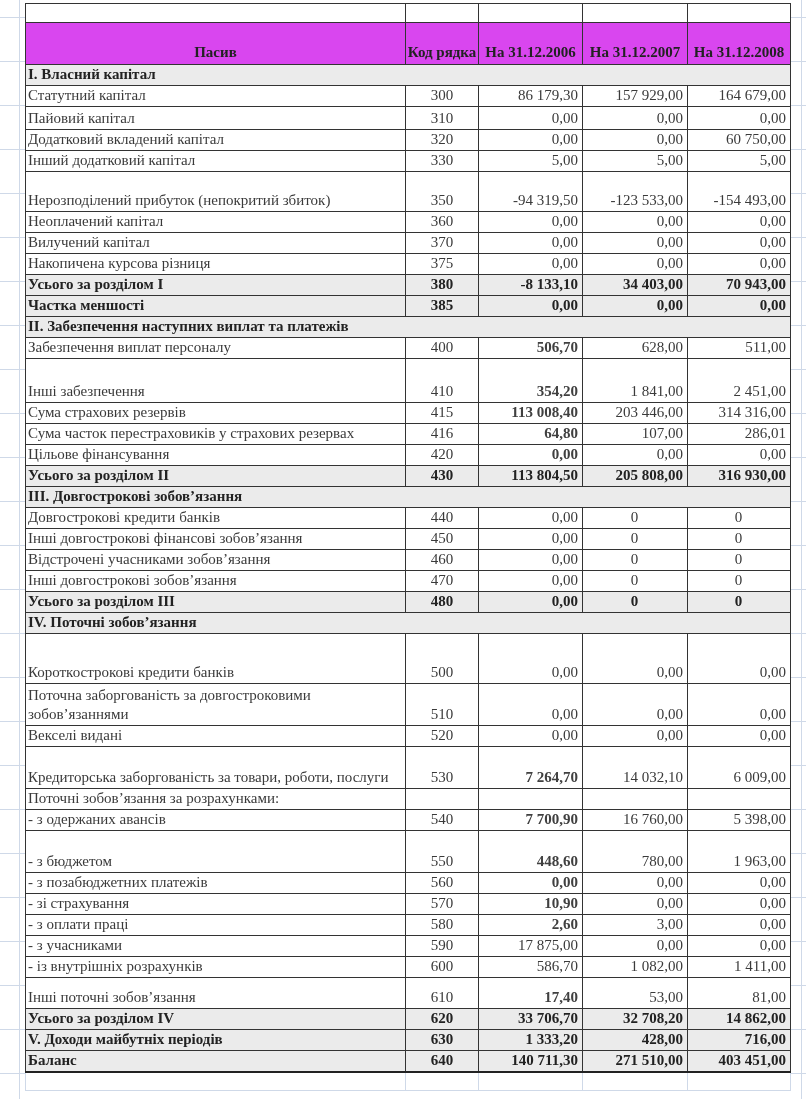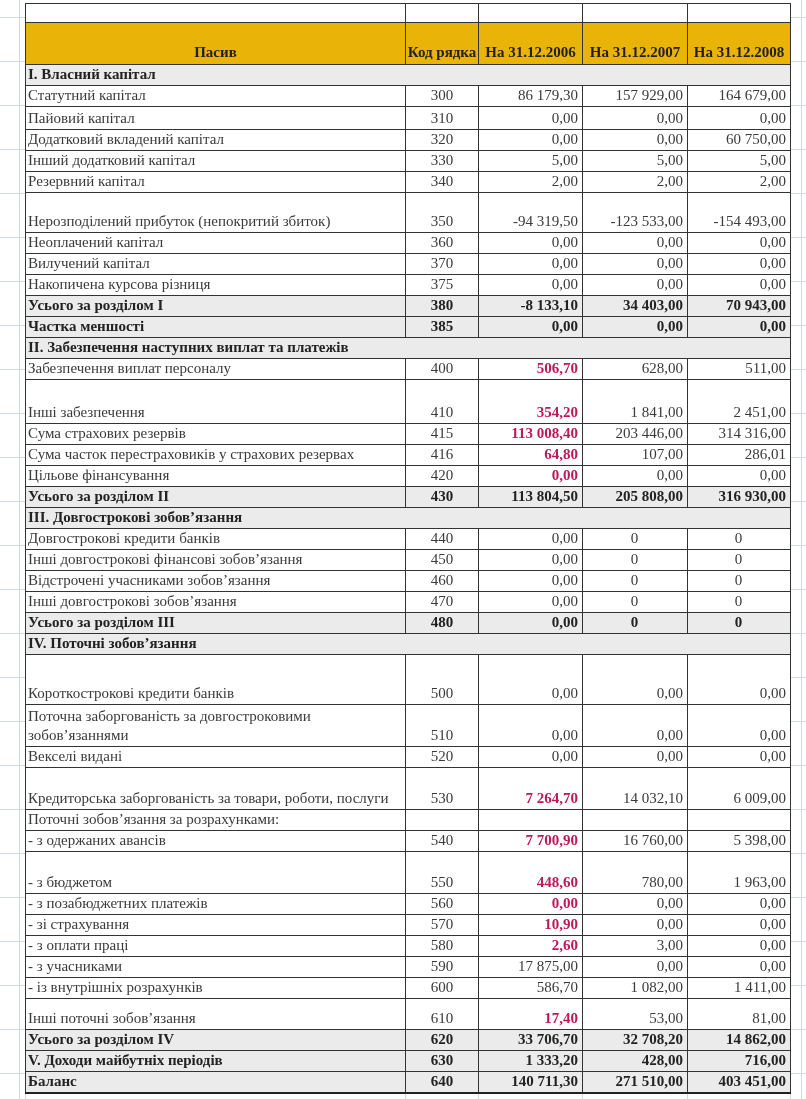--- a/index.html
+++ b/index.html
@@ -15,24 +15,24 @@
   .vline.l{left:19px;}
   .vline.r{left:801px;}
   
   table.fin{position:absolute;left:25px;top:3px;width:765px;
             border-collapse:collapse;table-layout:fixed;}
   .fin td{border:1px solid #333;vertical-align:bottom;font-size:15px;line-height:19px;
           padding:0 3px 1px 3px;overflow:hidden;}
   .fin td.lbl{text-align:left;padding-left:2px;}
   .fin td.code{text-align:center;}
   .fin td.num{text-align:right;padding-right:4px;}
-  .fin td.hdr{background:#eab308;font-weight:bold;color:#222;text-align:center;padding:0 1px 2px 1px;}
+  .fin td.hdr{background:#d946ef;font-weight:bold;color:#222;text-align:center;padding:0 1px 2px 1px;}
   .fin td.sec{background:#ebebeb;font-weight:bold;color:#222;padding-left:2px;}
   .fin tr.total td{background:#ebebeb;font-weight:bold;color:#222;}
-  .fin td.bold{font-weight:bold;color:#be185d;}
+  .fin td.bold{font-weight:bold;color:#404040;}
   .fin td.center{text-align:center;}
   .fin tr.thick td{border-bottom:2px solid #222;}
   .fin tr.lightrow td{border:1px solid #cfd9e8;}
 </style>
 </head>
 <body>
 
 <div class="page">
   <div class="gutter left"></div>
   <div class="gutter right"></div>
@@ -86,27 +86,20 @@
           <td class="num">0,00</td>
           <td class="num">60 750,00</td>
         </tr>
         <tr style="height: 21px;">
           <td class="lbl">Інший додатковий капітал</td>
           <td class="code">330</td>
           <td class="num">5,00</td>
           <td class="num">5,00</td>
           <td class="num">5,00</td>
         </tr>
-        <tr style="height: 21px;">
-          <td class="lbl">Резервний капітал</td>
-          <td class="code">340</td>
-          <td class="num">2,00</td>
-          <td class="num">2,00</td>
-          <td class="num">2,00</td>
-        </tr>
         <tr style="height: 40px;">
           <td class="lbl">Нерозподілений прибуток (непокритий збиток)</td>
           <td class="code">350</td>
           <td class="num">-94 319,50</td>
           <td class="num">-123 533,00</td>
           <td class="num">-154 493,00</td>
         </tr>
         <tr style="height: 21px;">
           <td class="lbl">Неоплачений капітал</td>
           <td class="code">360</td>

